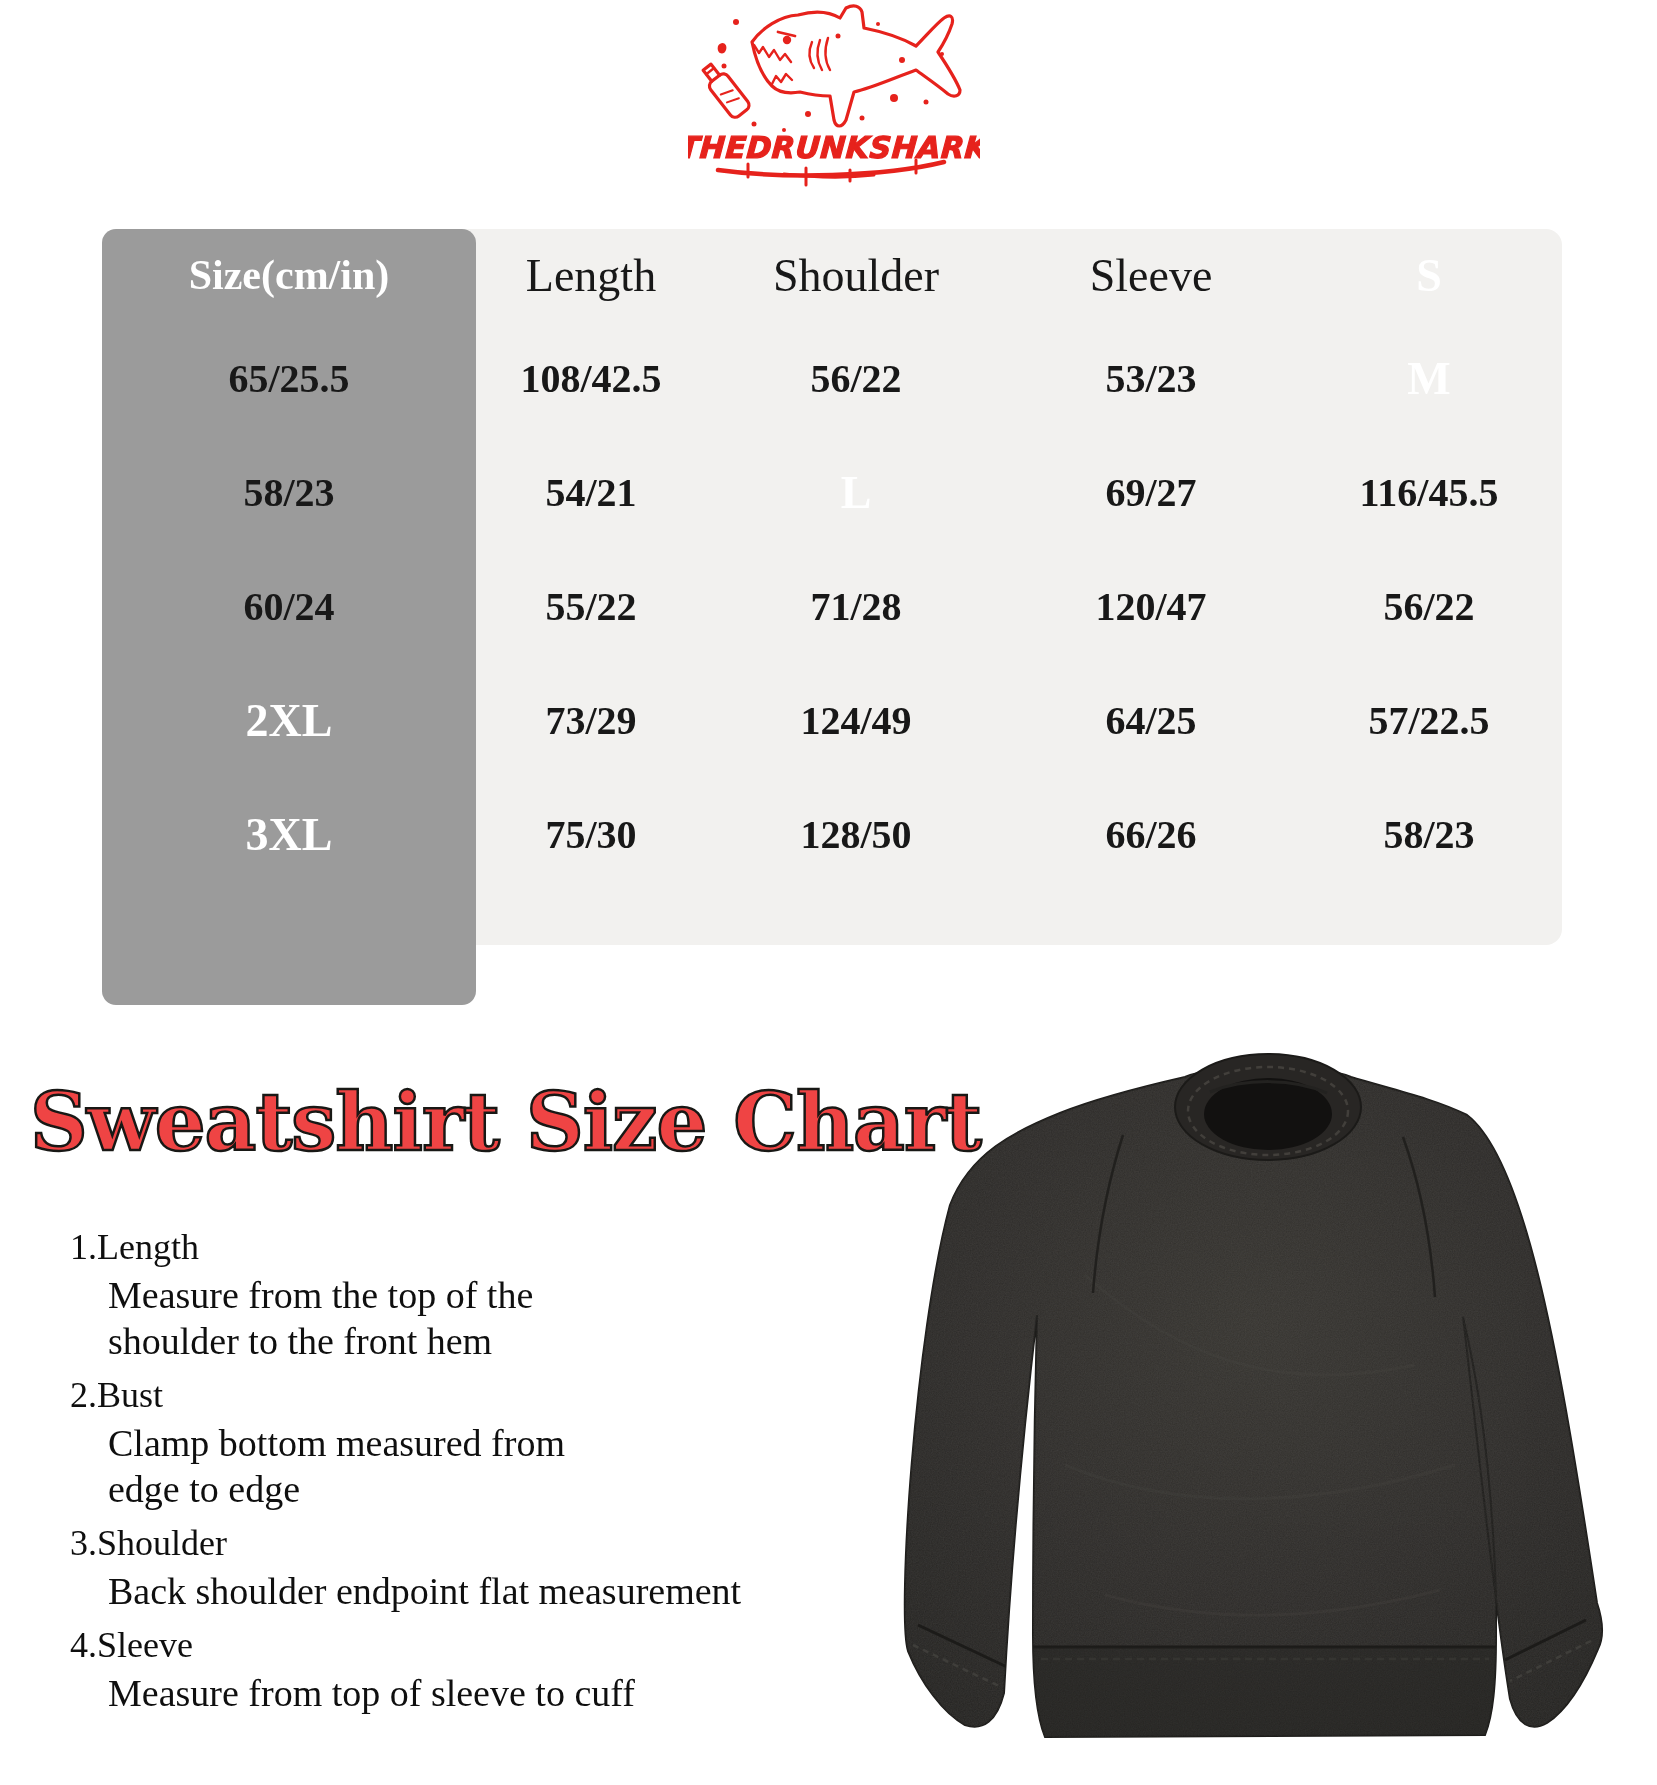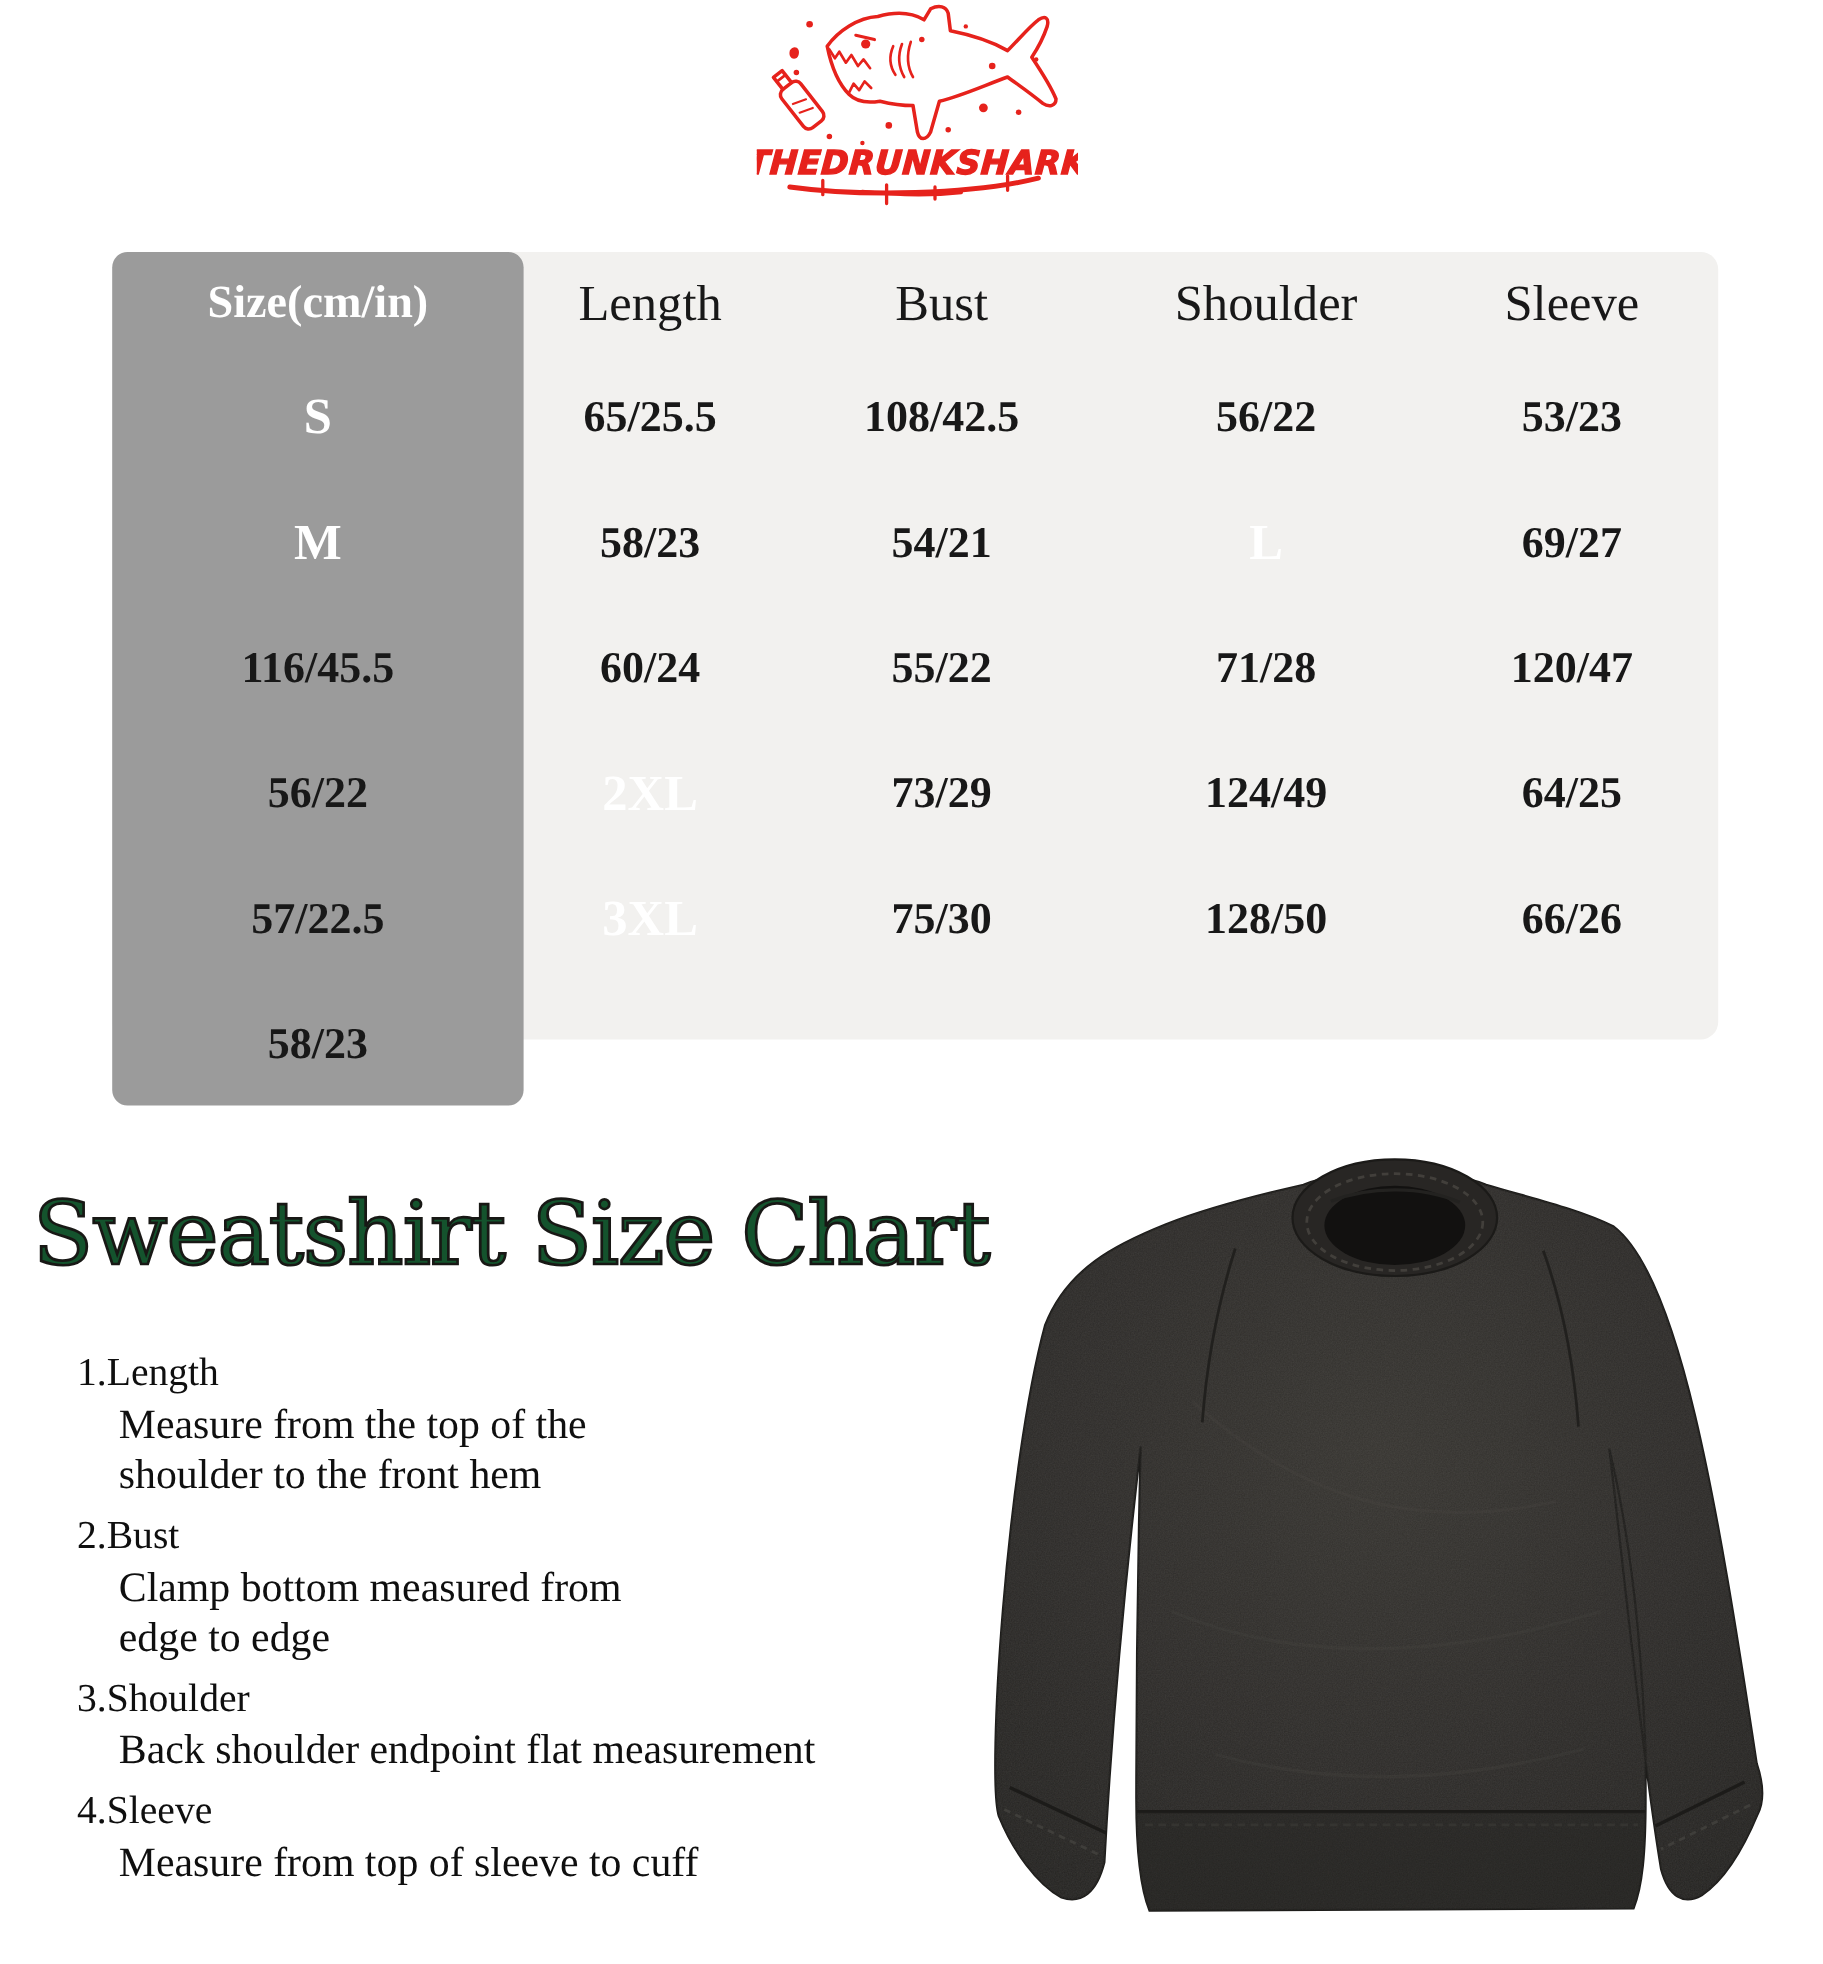--- a/index.html
+++ b/index.html
@@ -22,22 +22,22 @@
   }
   .cell{display:flex; align-items:center; justify-content:center;}
   .cell.corner{color:#ffffff; font-weight:700; font-size:42px;}
   .cell.colhead{color:#181818; font-weight:400; font-size:46px;}
   .cell.sizelab{color:#ffffff; font-weight:700; font-size:46px;}
   .cell.val{color:#181818; font-weight:700; font-size:40px;}
 
   
   .heading{
     position:absolute; left:30px; top:1082px; margin:0;
-    font-family:"DejaVu Serif", serif; font-weight:normal; font-size:80px;
-    line-height:1; color:#14532d; -webkit-text-stroke:2.5px #181815;
+    font-family:"DejaVu Serif", serif; font-weight:bold; font-size:80px;
+    line-height:1; color:#ef4444; -webkit-text-stroke:2.5px #181815;
     letter-spacing:-1px; white-space:nowrap;
   }
 
   
   .instructions{position:absolute; left:70px; top:1222px; width:700px; color:#0f0f0f;}
   .ins-item + .ins-item{margin-top:6px;}
   .ins-label{font-size:36px; line-height:50px;}
   .ins-lines{margin-left:38px; font-size:38px; line-height:46px;}
 
   
@@ -99,21 +99,20 @@
     </g>
   </svg>
 
   <div class="tbl">
     <div class="tbl-bg"></div>
     <div class="tbl-graycol"></div>
     <div class="tbl-grid">
 
       <div class="cell corner">Size(cm/in)</div>
       <div class="cell colhead">Length</div>
-      <div class="cell colhead">Bust</div>
       <div class="cell colhead">Shoulder</div>
       <div class="cell colhead">Sleeve</div>
 
       <div class="cell sizelab">S</div>
       <div class="cell val">65/25.5</div>
       <div class="cell val">108/42.5</div>
       <div class="cell val">56/22</div>
       <div class="cell val">53/23</div>
 
       <div class="cell sizelab">M</div>

